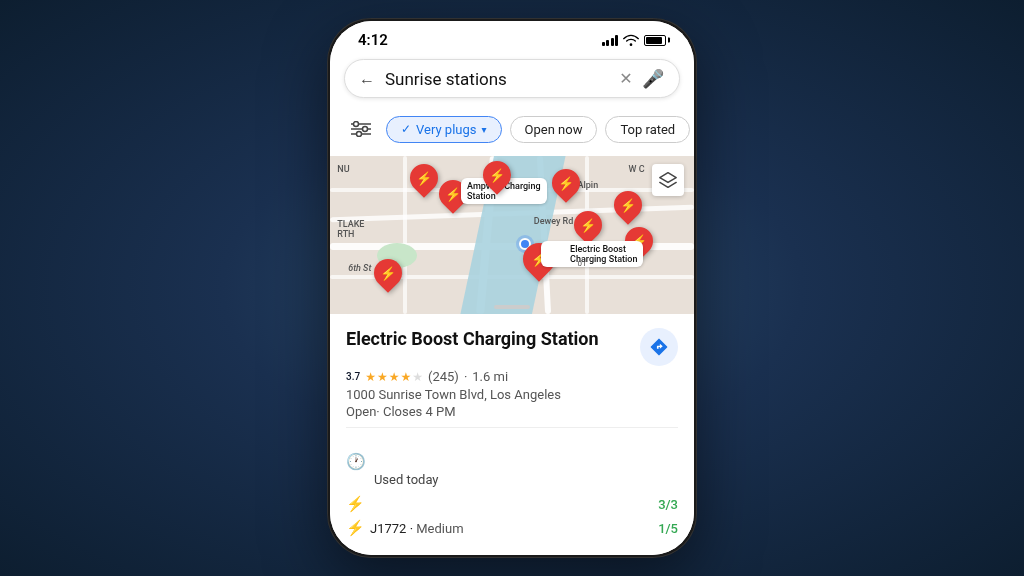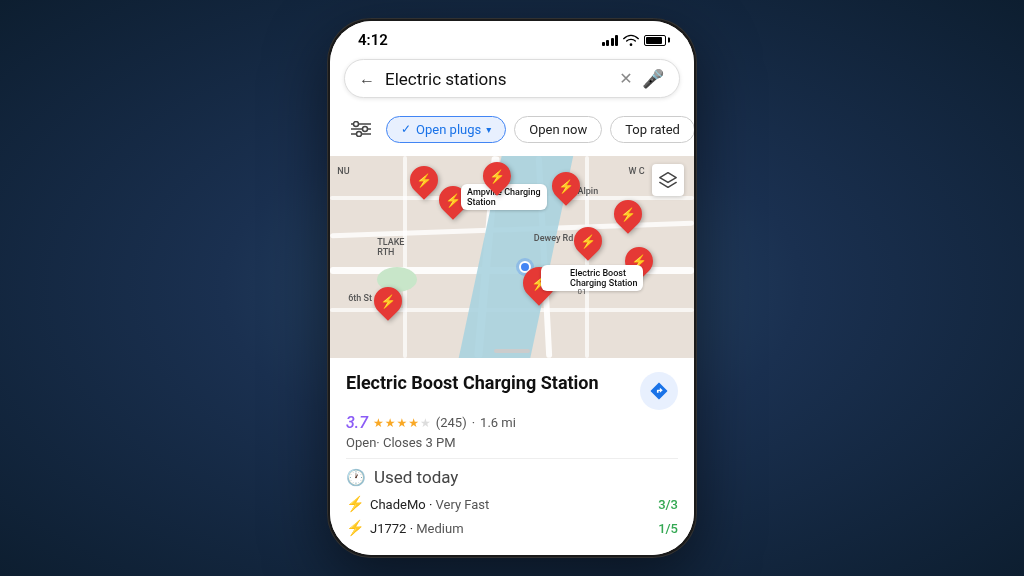--- a/index.html
+++ b/index.html
@@ -319,24 +319,23 @@
     }
 
     .rating-row {
       display: flex;
       align-items: center;
       gap: 5px;
       margin-bottom: 3px;
     }
 
     .rating-number {
-      font-size: 16px;
+      font-size: 10px;
       font-weight: 500;
-      color: #8b5cf6;
-      font-style: italic;
+      color: #0f172a;
     }
 
     .stars {
       display: flex;
       gap: 1px;
     }
 
     .star {
       color: #f9a825;
       font-size: 12px;
@@ -389,22 +388,23 @@
       gap: 8px;
       margin-bottom: 8px;
     }
 
     .clock-icon {
       font-size: 16px;
       color: #555;
     }
 
     .used-today-text {
-      font-size: 17px;
+      font-size: 13px;
       color: #444;
+      margin-top: 36px;
     }
 
     .charger-row {
       display: flex;
       align-items: center;
       gap: 8px;
       margin-bottom: 6px;
     }
 
     .bolt-icon {
@@ -449,40 +449,40 @@
         </svg>
         <div class="battery-icon">
           <div class="battery-fill"></div>
         </div>
       </div>
     </div>
 
     <div class="search-bar-container">
       <div class="search-bar">
         <span class="back-arrow">←</span>
-        <span class="search-text">Electric stations</span>
+        <span class="search-text">Sunrise stations</span>
         <span class="clear-icon">✕</span>
         <span class="mic-icon">🎤</span>
       </div>
     </div>
 
     <div class="filter-bar">
       <div class="filter-icon-btn">
         <svg width="20" height="16" viewBox="0 0 20 16" fill="none">
           <line x1="0" y1="3" x2="20" y2="3" stroke="#444" stroke-width="1.5"></line>
           <line x1="0" y1="8" x2="20" y2="8" stroke="#444" stroke-width="1.5"></line>
           <line x1="0" y1="13" x2="20" y2="13" stroke="#444" stroke-width="1.5"></line>
           <circle cx="5" cy="3" r="2.5" fill="white" stroke="#444" stroke-width="1.5"></circle>
           <circle cx="14" cy="8" r="2.5" fill="white" stroke="#444" stroke-width="1.5"></circle>
           <circle cx="8" cy="13" r="2.5" fill="white" stroke="#444" stroke-width="1.5"></circle>
         </svg>
       </div>
       <div class="filter-chip active">
         <span style="color:#1a73e8; font-size:12px;">✓</span>
-        <span>Open plugs</span>
+        <span>Very plugs</span>
         <span style="font-size:10px;">▾</span>
       </div>
       <div class="filter-chip">
         <span>Open now</span>
       </div>
       <div class="filter-chip">
         <span>Top rated</span>
       </div>
     </div>
 
@@ -495,22 +495,22 @@
       <div class="map-road" style="width:100%;height:5px;top:35%;left:0;transform:rotate(-2deg);background:#fff;opacity:0.8;"></div>
       <div class="map-road" style="width:4px;height:100%;left:70%;top:0;background:#fff;opacity:0.7;"></div>
       <div class="map-road" style="width:4px;height:100%;left:20%;top:0;background:#fff;opacity:0.7;"></div>
       <div class="map-road" style="width:100%;height:4px;top:20%;left:0;background:#fff;opacity:0.7;"></div>
       <div class="map-road" style="width:100%;height:4px;top:75%;left:0;background:#fff;opacity:0.7;"></div>
 
       <div class="map-water" style="width:70px;height:200%;left:38%;top:-20%;transform:rotate(12deg);opacity:0.9;border-radius:20px;"></div>
 
       <div class="map-green" style="width:40px;height:25px;left:13%;top:55%;border-radius:50%;"></div>
 
-      <div class="map-label" style="left:2%;top:40%;margin-left:40px;">TLAKE<br>RTH</div>
-      <div class="map-label" style="left:5%;top:68%;">6th St</div>
+      <div class="map-label" style="left:2%;top:40%;">TLAKE<br>RTH</div>
+      <div class="map-label" style="left:5%;top:68%;font-style:italic;">6th St</div>
       <div class="map-label" style="left:56%;top:38%;text-align:right;">Dewey Rd</div>
       <div class="map-label" style="left:68%;top:15%;">Alpin</div>
       <div class="map-label" style="left:82%;top:5%;">W C</div>
       <div class="map-label" style="left:2%;top:5%;">NU</div>
       <div class="map-label" style="left:70%;top:42%;">Ave</div>
 
       <div style="position:absolute;left:52%;top:52%;width:12px;height:12px;background:#4285f4;border-radius:50%;border:2px solid white;box-shadow:0 0 0 3px rgba(66,133,244,0.3);"></div>
 
       <div class="charging-pin" style="left:22%;top:5%;">
         <div class="pin-body"></div>
@@ -582,36 +582,34 @@
           <span class="star">★</span>
           <span class="star">★</span>
           <span class="star half">★</span>
           <span class="star empty">★</span>
         </div>
         <span class="review-count">(245)</span>
         <span style="color:#555;font-size:13px;">·</span>
         <span class="distance">1.6 mi</span>
       </div>
 
+      <div class="address">1000 Sunrise Town Blvd, Los Angeles</div>
       <div class="open-status">
-        <span>Open</span><span style="color:#555;">· Closes 3 PM</span>
+        <span>Open</span><span style="color:#555;">· Closes 4 PM</span>
       </div>
 
       <div class="divider-thin"></div>
 
       <div class="used-today-row">
         <span class="clock-icon">🕐</span>
         <span class="used-today-text">Used today</span>
       </div>
 
       <div class="charger-row">
         <span class="bolt-icon">⚡</span>
-        <span class="charger-name">
-          <span>ChadeMo</span> · <span style="color:#555;">Very Fast</span>
-        </span>
         <span class="charger-availability">3/3</span>
       </div>
 
       <div class="charger-row">
         <span class="bolt-icon">⚡</span>
         <span class="charger-name">
           <span>J1772</span> · <span style="color:#555;">Medium</span>
         </span>
         <span class="charger-availability">1/5</span>
       </div>

